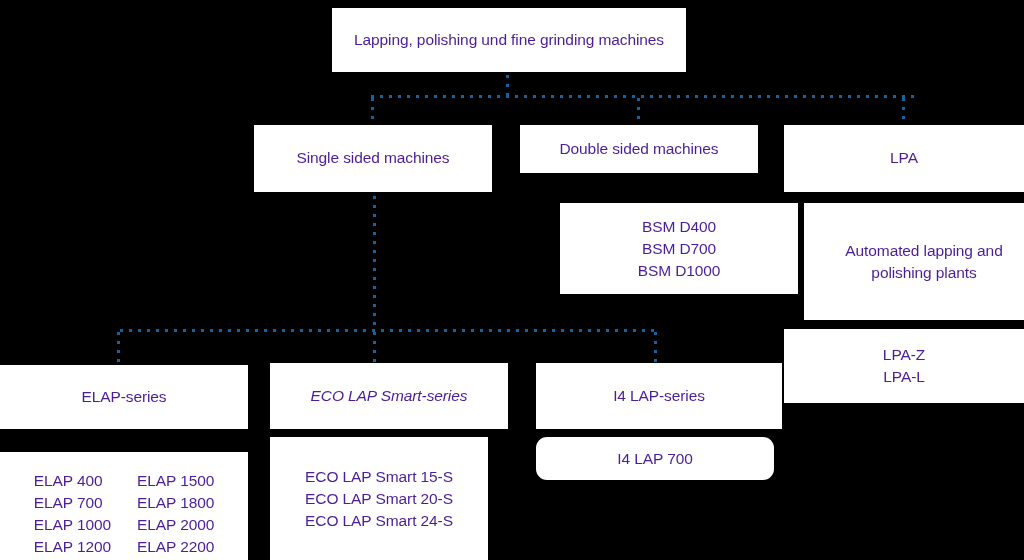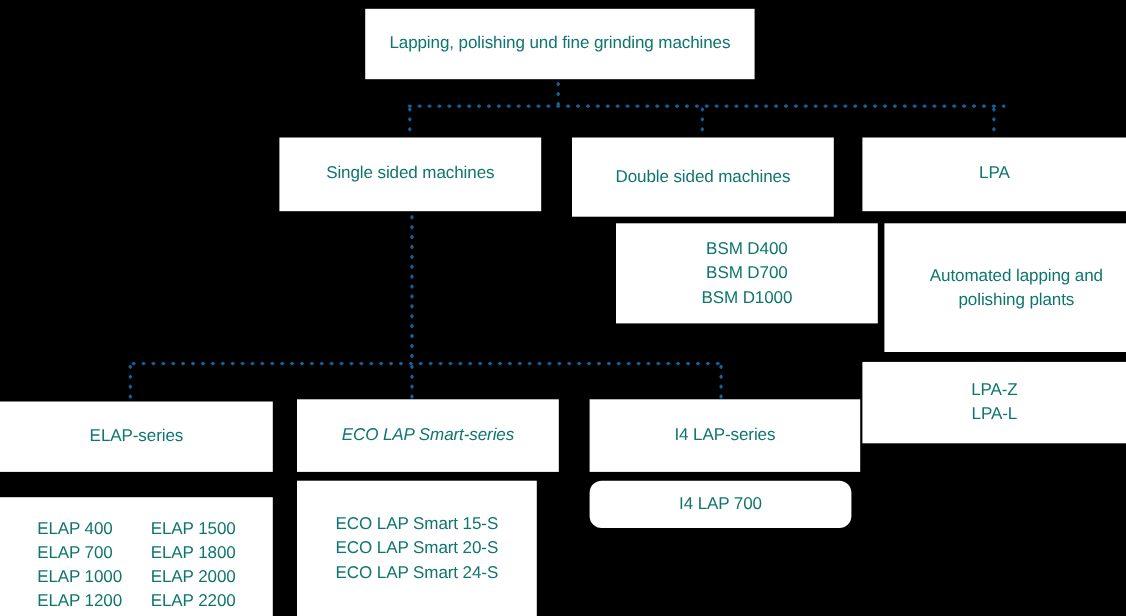--- a/index.html
+++ b/index.html
@@ -16,21 +16,21 @@
     width: 1024px;
     height: 560px;
     background: #000000;
     font-family: "Liberation Sans", sans-serif;
   }
 
   
   .box {
     position: absolute;
     background: #ffffff;
-    color: #0f766e;
+    color: #4c1d95;
     display: flex;
     align-items: center;
     justify-content: center;
     text-align: center;
     line-height: 1.30;
     font-size: 15.5px;
     letter-spacing: -0.1px;
     z-index: 3;
   }
 
@@ -100,21 +100,21 @@
       <div>Lapping, polishing und fine grinding machines</div>
     </div>
   </div>
 
   <div class="box" style="left:254px; top:125px; width:238px; height:67px;">
     <div class="lines">
       <div>Single sided machines</div>
     </div>
   </div>
 
-  <div class="box" style="left:520px; top:125px; width:238px; height:72px;">
+  <div class="box" style="left:520px; top:125px; width:238px; height:48px;">
     <div class="lines">
       <div>Double sided machines</div>
     </div>
   </div>
 
   <div class="box" style="left:784px; top:125px; width:240px; height:67px;">
     <div class="lines">
       <div>LPA</div>
     </div>
   </div>

